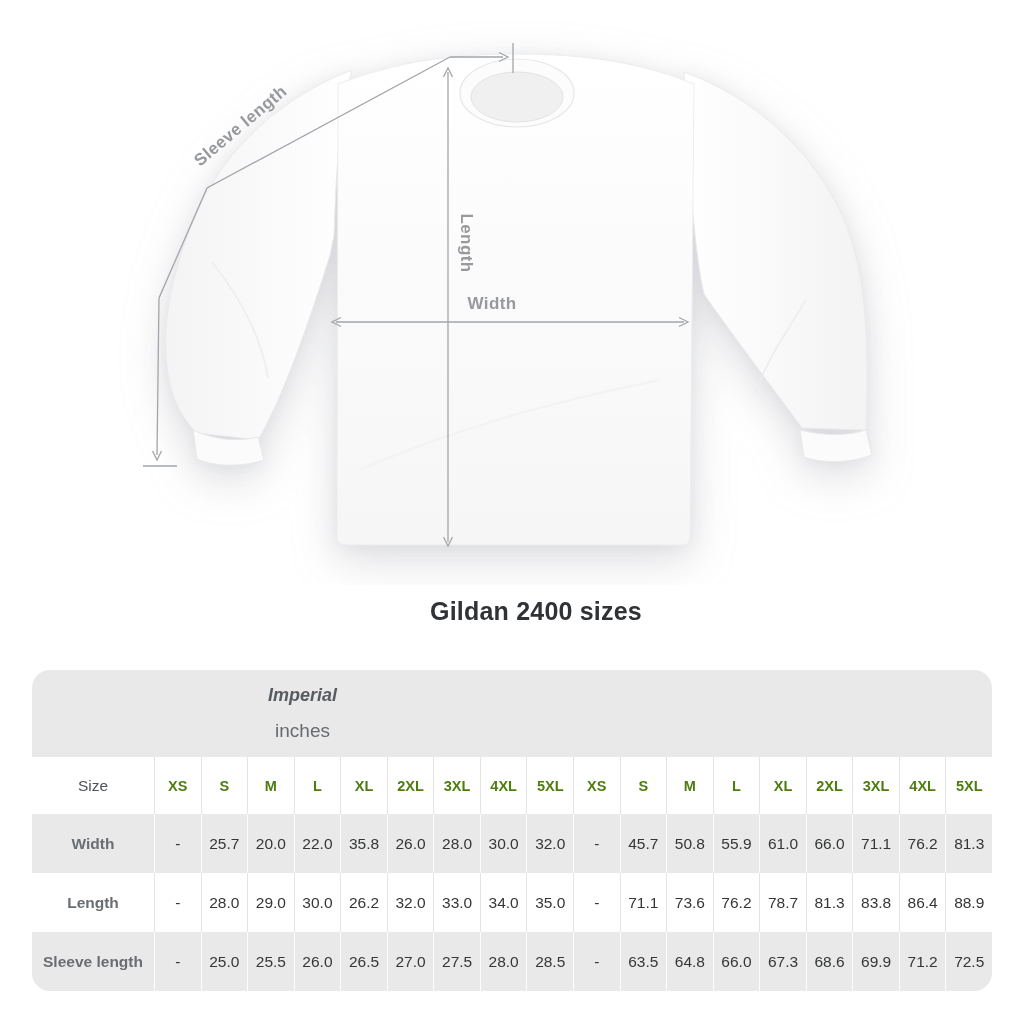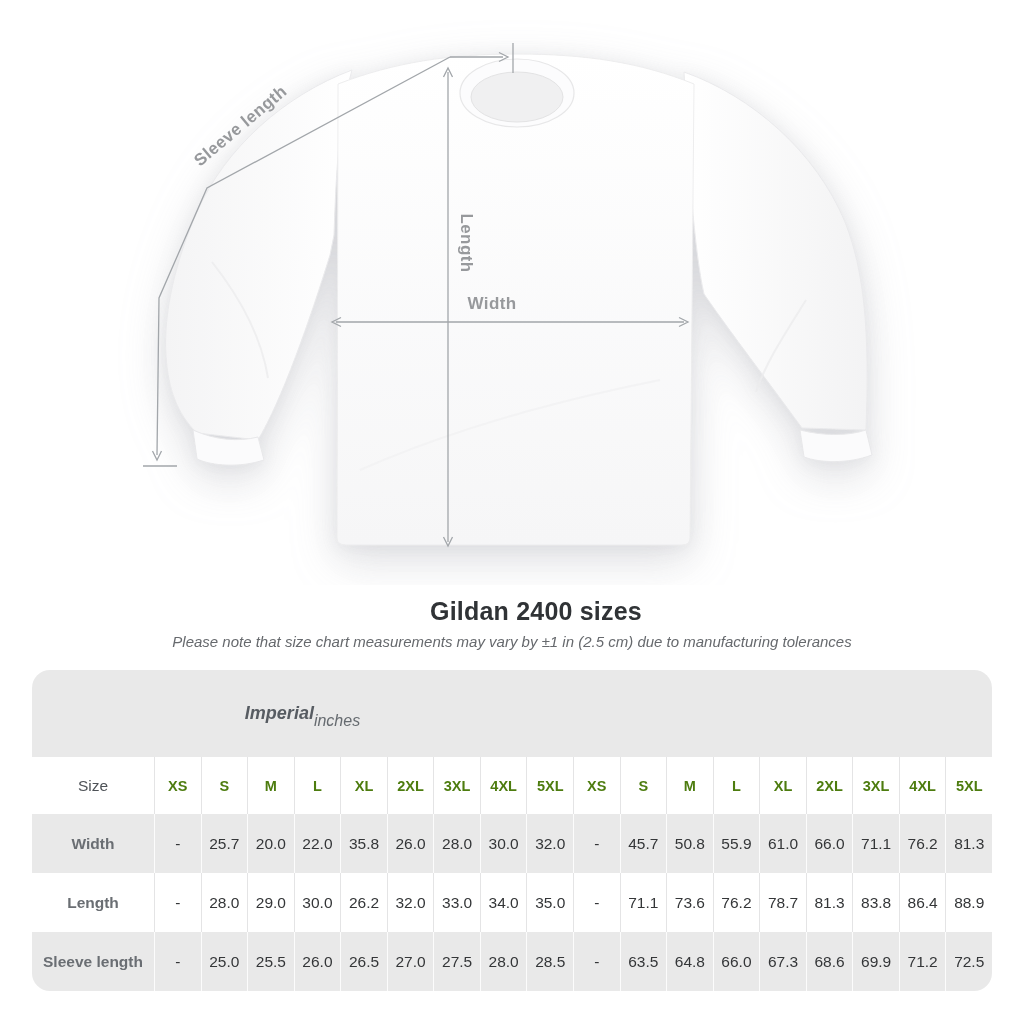--- a/index.html
+++ b/index.html
@@ -14,23 +14,23 @@
              fill:#97999c;letter-spacing:0.4px;}
 
   
   .header{position:absolute;left:0;top:597px;width:1024px;text-align:center;}
   .title{font-size:25px;font-weight:bold;color:#303336;letter-spacing:0.2px;margin-left:48px;}
   .subtitle{margin-top:7px;font-size:15px;font-style:italic;color:#66696d;}
 
   
   .size-table{position:absolute;left:32px;top:670px;width:960px;border-radius:18px;overflow:hidden;}
   .band{display:grid;grid-template-columns:541px 1fr;background:#e9e9e9;height:87px;}
-  .band-group{display:flex;flex-direction:row;justify-content:center;align-items:center;}
+  .band-group{display:flex;flex-direction:column;justify-content:center;align-items:center;}
   .band-name{font-size:18px;font-weight:bold;font-style:italic;color:#575c62;}
-  .band-unit{margin-top:14px;font-size:16px;font-style:italic;color:#666b70;}
+  .band-unit{margin-top:14px;font-size:19px;color:#666b70;}
 
   .thead,.trow{display:grid;grid-template-columns:122px repeat(18,1fr);background:#ffffff;}
   .thead{height:57px;}
   .trow{height:59px;}
   .trow.alt{background:#e9e9e9;}
   .cell{display:flex;align-items:center;justify-content:center;height:100%;text-align:center;}
   .thead .cell + .cell, .trow .cell + .cell{border-left:1px solid #e4e4e5;}
   .trow.alt .cell + .cell{border-left:1px solid rgba(255,255,255,0.85);}
 
   .size-label{font-weight:normal;font-size:15.5px;color:#4e5257;}
@@ -102,21 +102,20 @@
       <use href="#arrowhead" transform="translate(688,322)"></use>
     </g>
 
     <text class="dim-label" text-anchor="middle" transform="translate(244,130) rotate(-40)">Sleeve length</text>
     <text class="dim-label" text-anchor="middle" transform="translate(461,243) rotate(90)">Length</text>
     <text class="dim-label" text-anchor="middle" transform="translate(492,309)">Width</text>
   </svg>
 
   <div class="header">
     <div class="title">Gildan 2400 sizes</div>
-    <div class="subtitle">Please note that size chart measurements may vary by ±1 in (2.5 cm) due to manufacturing tolerances</div>
   </div>
 
   <div class="size-table">
     <div class="band">
       <div class="band-group">
         <div class="band-name">Imperial</div>
         <div class="band-unit">inches</div>
       </div>
     </div>
 

